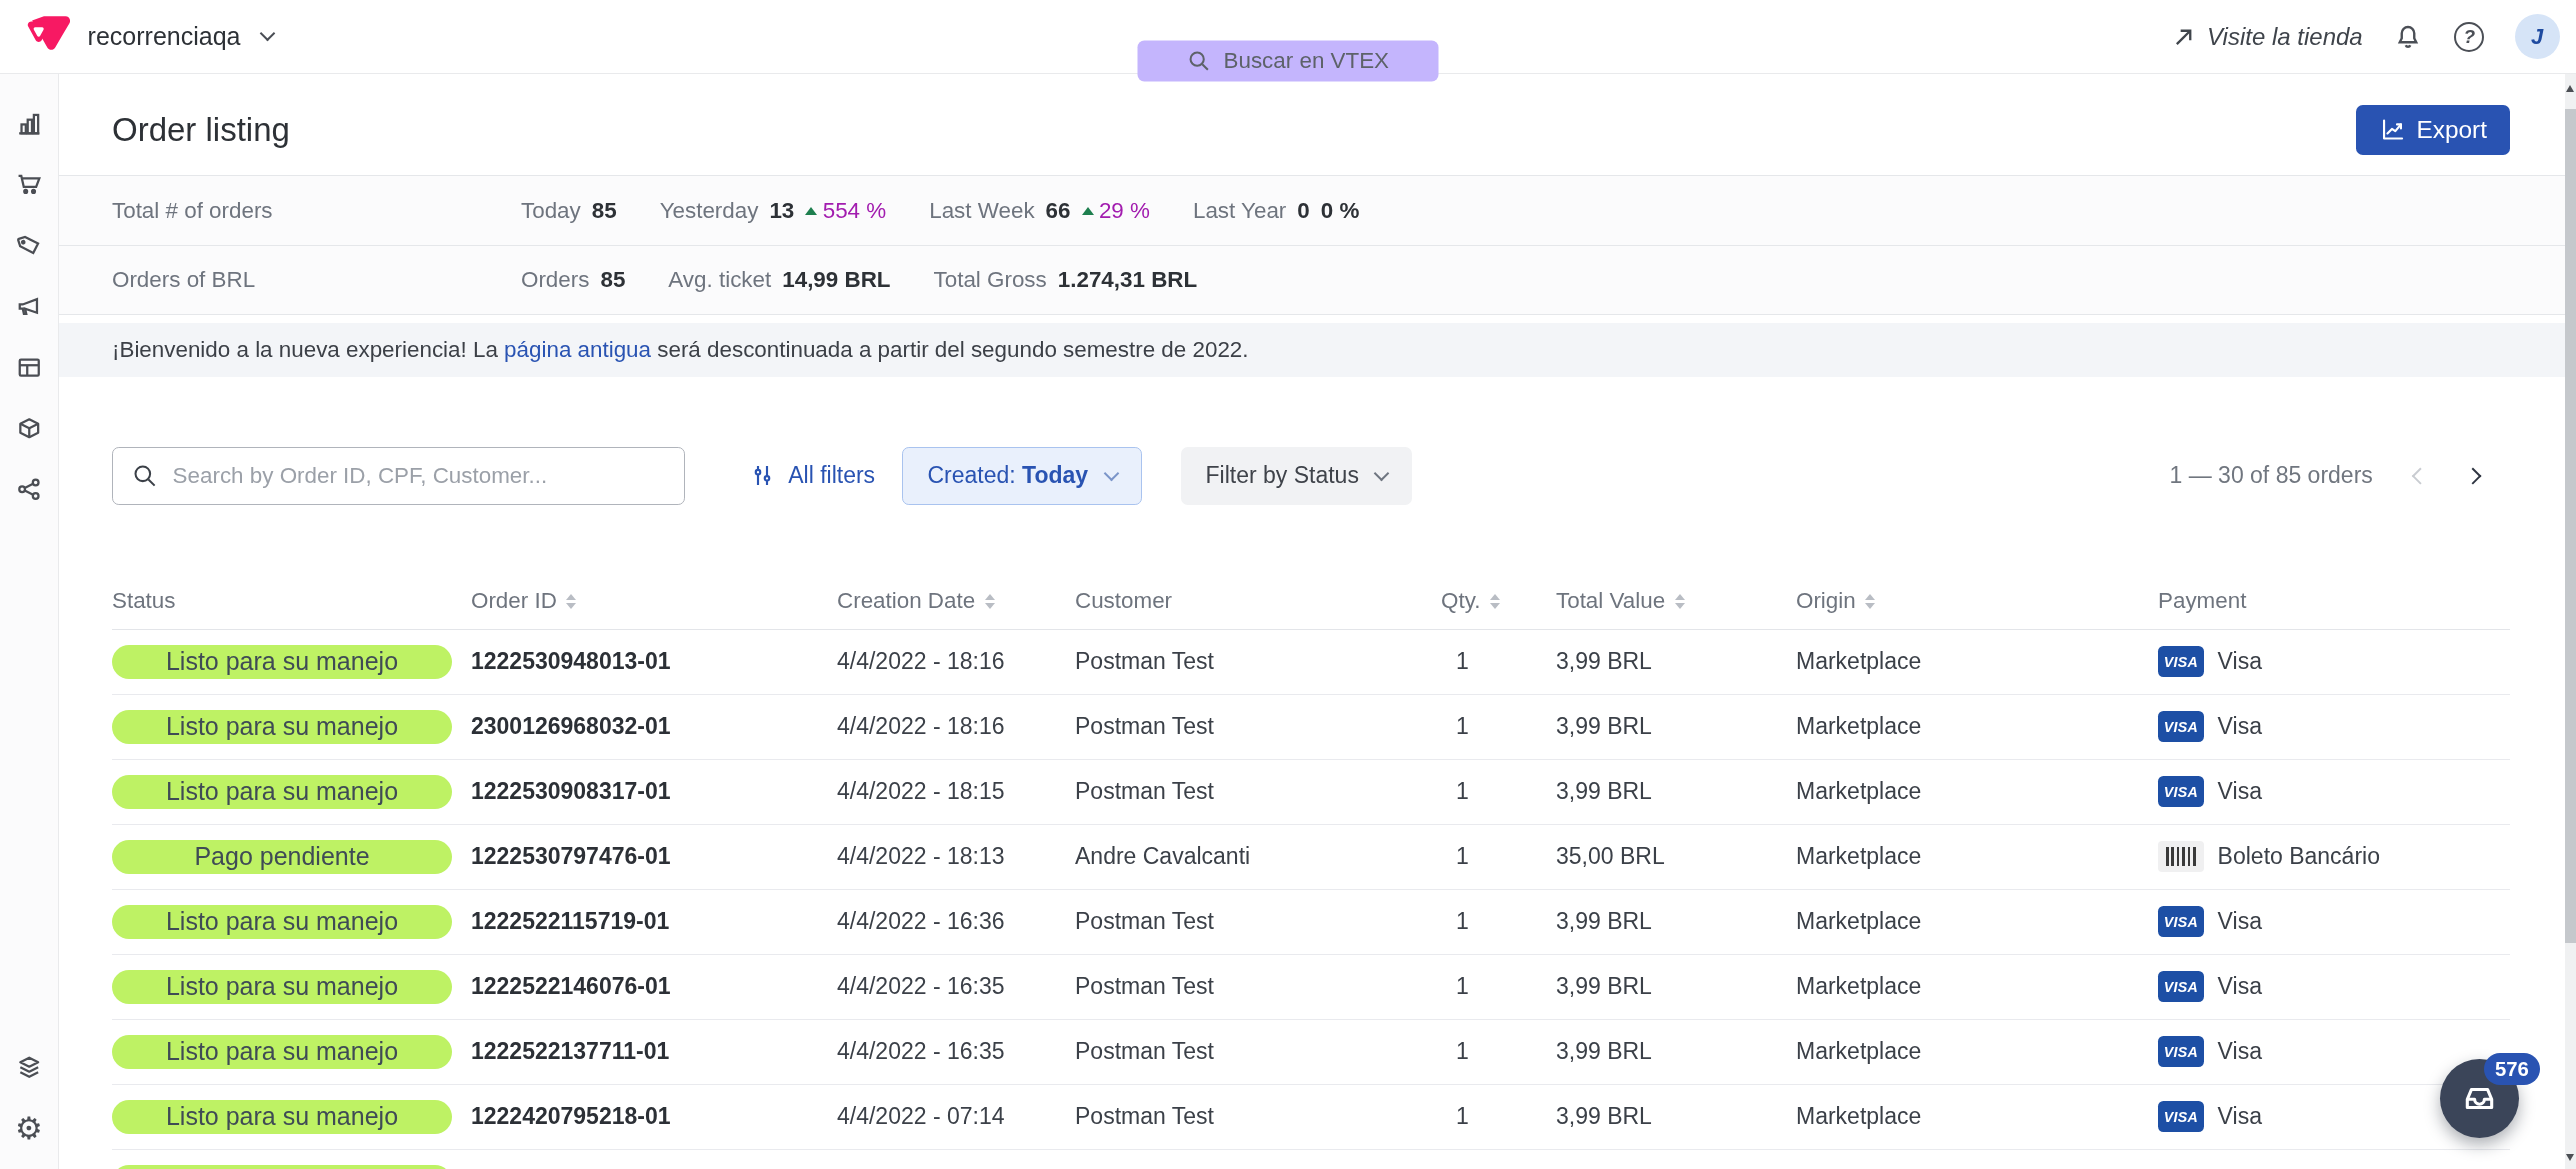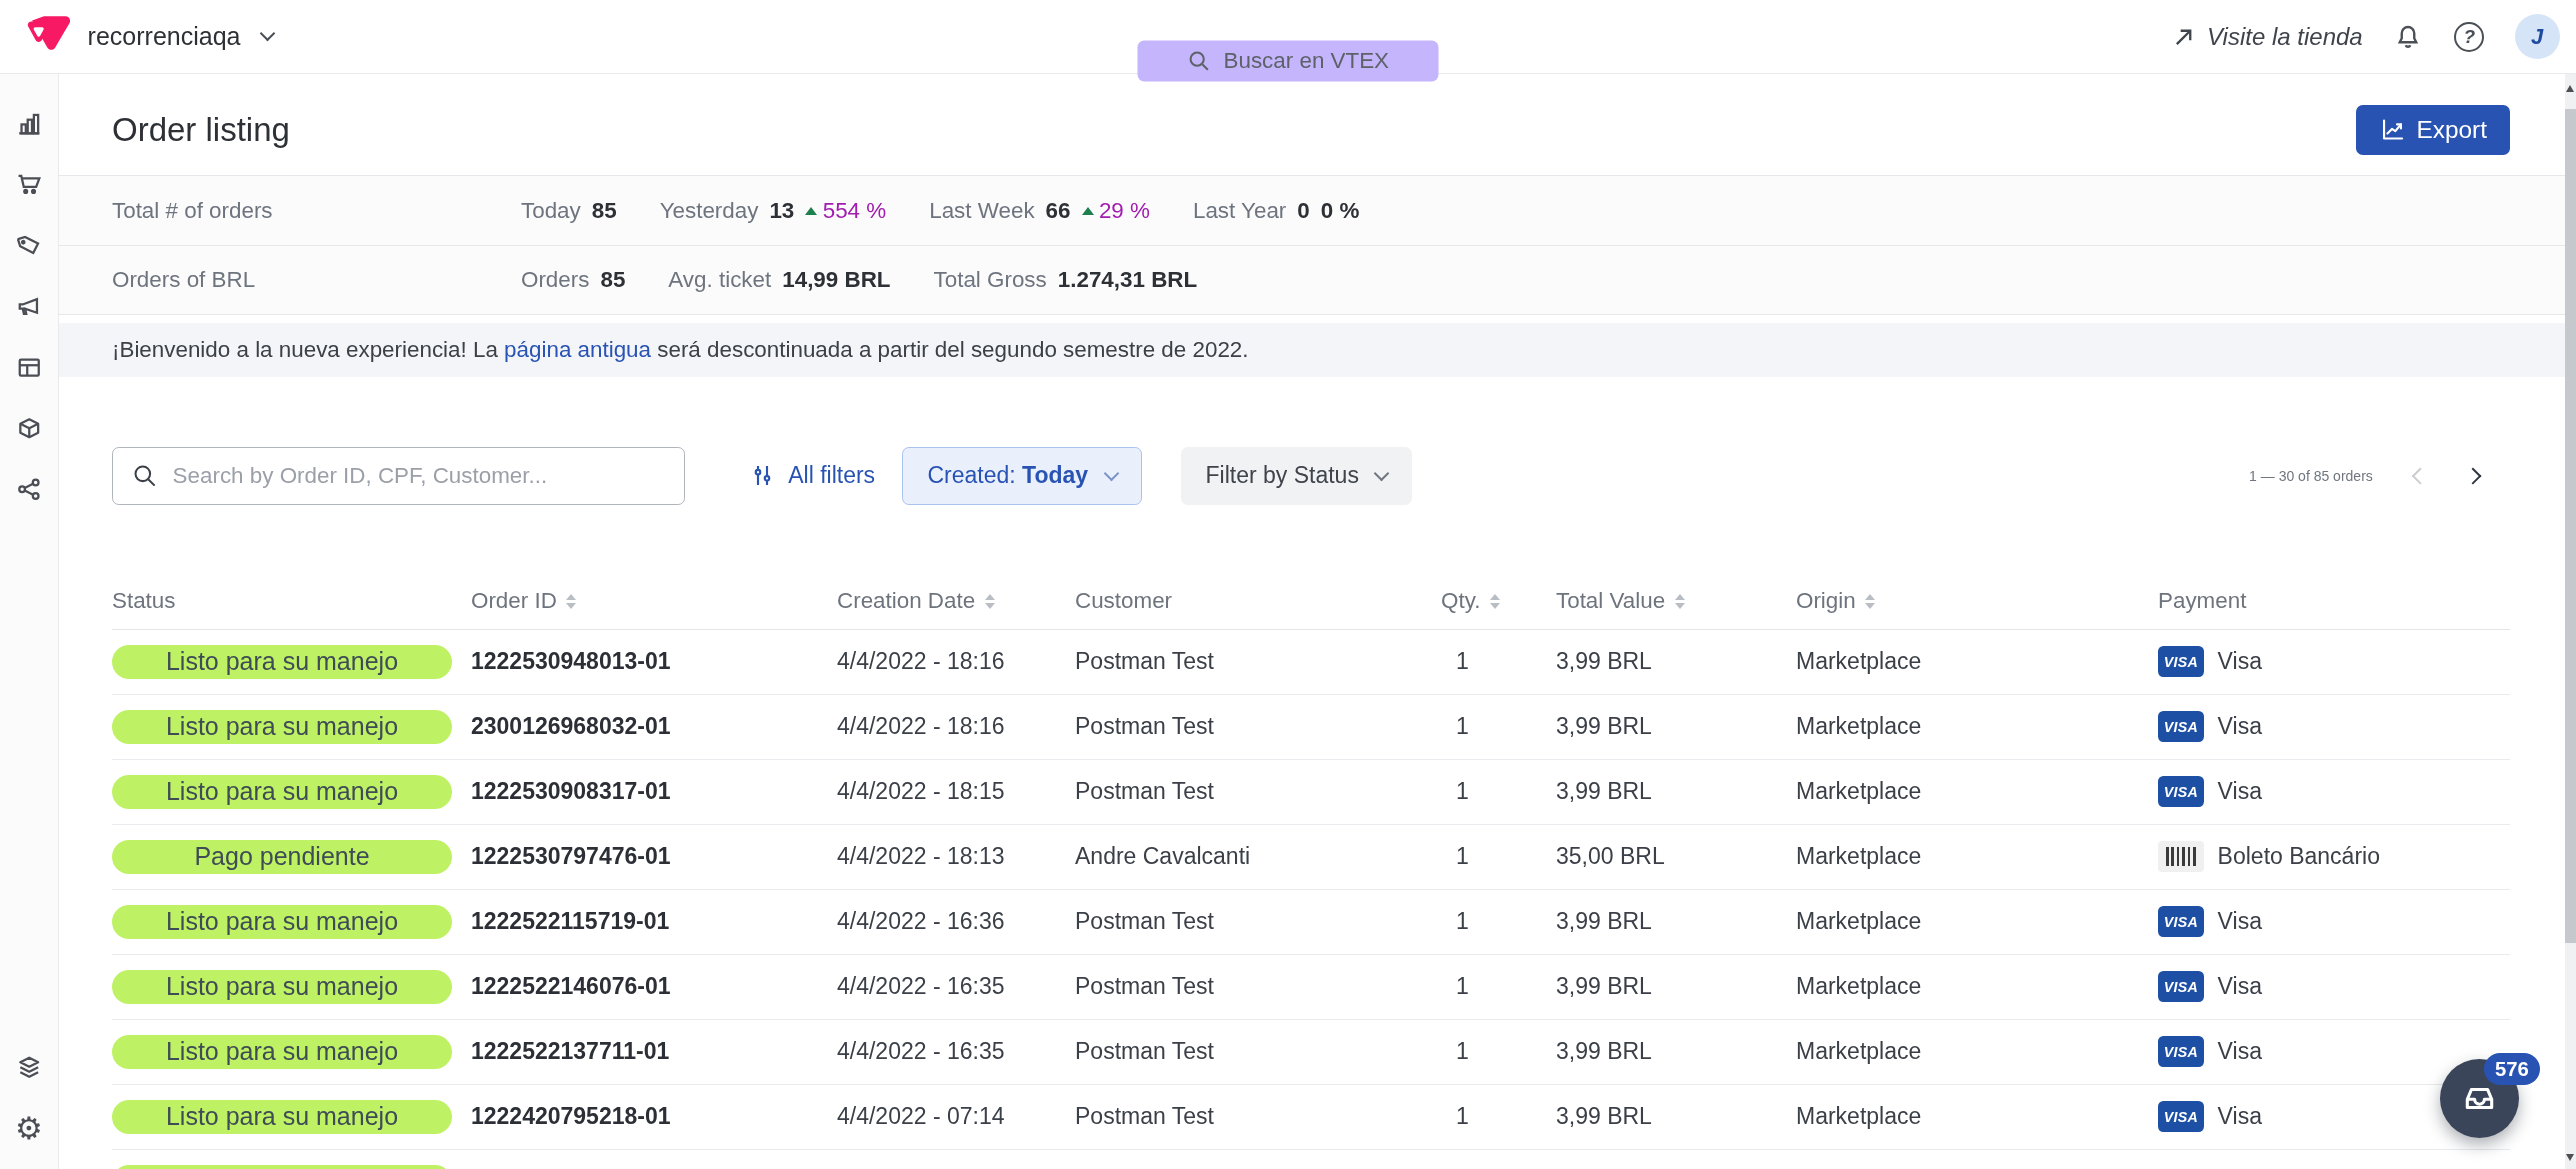--- a/index.html
+++ b/index.html
@@ -86,21 +86,21 @@
     font-weight:500; margin-left:64px; cursor:pointer; }
   .all-filters svg { width:27px; height:27px; }
   .chip { display:flex; align-items:center; gap:17.6px; height:58px; border-radius:6.8px;
     padding:0 24.4px; font-size:23px; cursor:pointer; }
   .chip.gray { background:#f1f2f4; color:#3f434a; margin-left:39px; }
   .chip.gray .chev { color:#6f7680; margin-top:-4.1px; }
   .chip.blue { background:#e9f0fc; border:1.4px solid #a9c3ef; color:#2953B2; margin-left:27px; }
   .chip.blue b { font-weight:700; }
   .chip.blue .chev { color:#7b95c9; margin-top:-4.1px; }
   .toolbar-spacer { flex:1; }
-  .page-info { font-size:14px; color:#70767f; margin-right:27px; }
+  .page-info { font-size:23px; color:#70767f; margin-right:27px; }
   .pg-btn { width:41px; height:41px; display:flex; align-items:center; justify-content:center; cursor:pointer; }
   .pg-btn .chev { width:12.2px; height:12.2px; border-width:2.7px; }
   .pg-prev .chev { transform:rotate(135deg); color:#c9ccd1; }
   .pg-next { margin-left:12.2px; }
   .pg-next .chev { transform:rotate(-45deg); color:#2e3440; }
 
   
   .orders-table { margin:69px 66px 0 53px; }
   .t-head, .t-row { display:grid;
     grid-template-columns:359px 366px 238px 366px 115px 240px 362px 1fr; align-items:center; }

